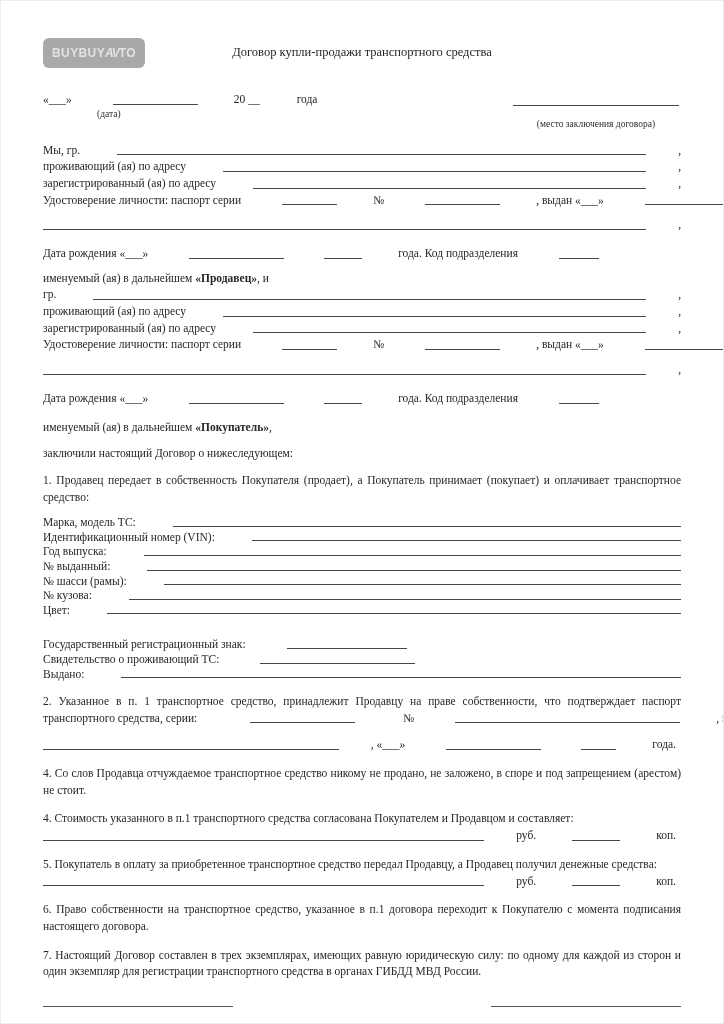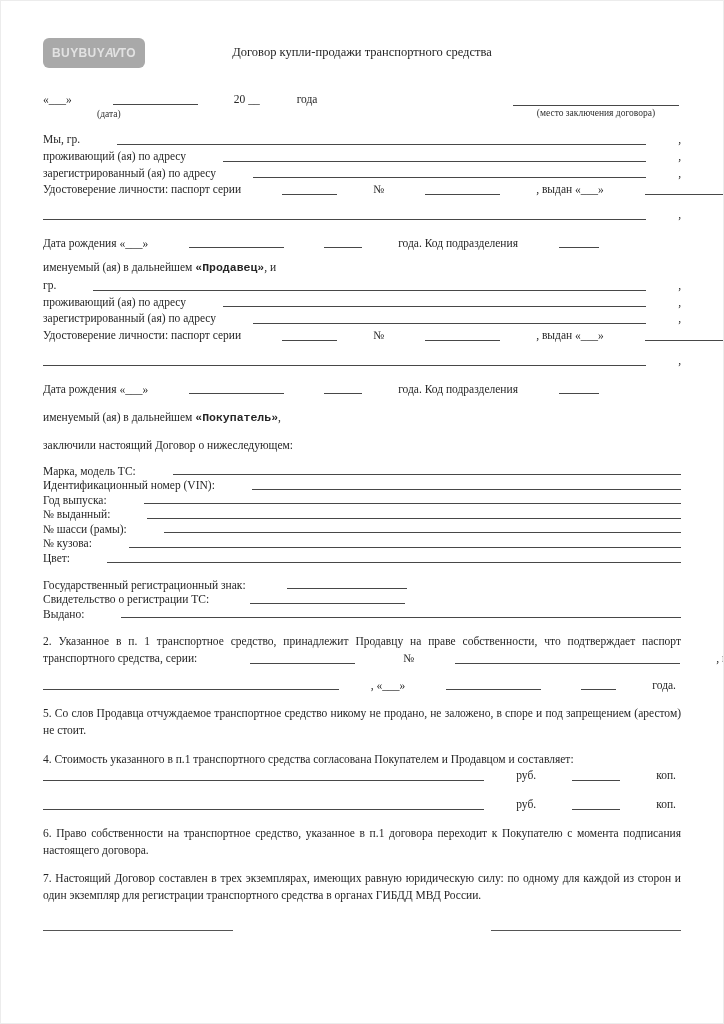--- a/index.html
+++ b/index.html
@@ -4,54 +4,54 @@
 <style>
   * { margin:0; padding:0; box-sizing:border-box; }
   html,body { background:#fff; }
   body { display:flex; justify-content:center; }
   .page {
     width:724px; height:1024px; background:#fff; border:1px solid #ececec;
     padding:34px 42px 0 42px; position:relative; overflow:hidden;
     font-family:"Liberation Serif","DejaVu Serif",serif;
     font-size:11.5px; line-height:1.45; color:#262626;
   }
-  .b { font-weight:bold;font-family:Liberation Mono, monospace; }
+  .b { font-weight:bold; }
   .hint { font-size:9.5px; color:#2e2e2e; }
 
   
   .header { position:relative; height:38px; margin-bottom:18px; }
   .logo {
     position:absolute; left:0; top:3px; background:#a9a9a9; color:#e2e2e2;
     font-family:"Liberation Sans",sans-serif; font-weight:700; font-size:12px;
     letter-spacing:.4px; padding:7px 9px 6px; border-radius:6px; white-space:nowrap;
   }
   .logo .av { font-style:italic; letter-spacing:-1px; }
   .title { text-align:center; font-weight:normal; font-size:12.5px; padding-top:8px; }
 
   
   .date-block { display:flex; justify-content:space-between; align-items:flex-start; margin-bottom:10px; }
   .date-left .hint { margin-left:54px; }
   .date-right { width:170px; text-align:center; padding-top:3px; }
   .date-right .line { border-bottom:1px solid #474747; height:12px; margin:0 2px; }
-  .date-right .hint { white-space:nowrap; margin-top:1px; }
+  .date-right .hint { white-space:nowrap; margin-top:12px; }
 
   
   .row { display:flex; align-items:flex-end;gap:32px; }
   .row .lbl { white-space:nowrap; padding-right:5px; flex:0 0 auto; }
   .fl { flex:1 1 auto; border-bottom:1px solid #474747; margin:0 0 3px 0; min-width:8px; }
   .bl { flex:0 0 auto; display:inline-block; border-bottom:1px solid #474747; height:11px; margin:0 4px 3px 4px; }
   .w35{width:35px} .w38{width:38px} .w40{width:40px} .w48{width:48px} .w55{width:55px}
   .w75{width:75px} .w85{width:85px} .w92{width:92px} .w95{width:95px} .w105{width:105px}
   .w120{width:120px} .w155{width:155px} .w225{width:225px}
   .cm { flex:0 0 auto; }
 
   .just { text-align:justify; }
   .jline { text-align:justify; text-align-last:justify; }
   .vrow { line-height:1.27; } .mt8{margin-top:8px} .mt10{margin-top:10px}
-  .mt12{margin-top:12px} .mt14{margin-top:12px}
+  .mt12{margin-top:12px} .mt14{margin-top:20px}
 
   
   .sig { display:flex; justify-content:space-between; margin-top:26px; }
   .sig-col { width:190px; text-align:center; }
   .sig-col .l1 { border-bottom:1px solid #555; height:0; margin-bottom:34px; }
 </style>
 </head>
 <body>
 
 <div class="page">
@@ -152,20 +152,21 @@
       <span class="bl w95"></span>
       <span class="bl w38"></span>
       <span class="lbl">года. Код подразделения</span>
       <span class="bl w40"></span>
     </div>
     <p class="mt12"><span>именуемый (ая) в дальнейшем </span><span class="b">«Покупатель»</span><span>,</span></p>
   </section>
 
   <p class="mt10">заключили настоящий Договор о нижеследующем:</p>
 
+  <p class="mt10 just">1. Продавец передает в собственность Покупателя (продает), а Покупатель принимает (покупает) и оплачивает транспортное средство:</p>
 
   <section class="mt10">
     <div class="row vrow">
       <span class="lbl">Марка, модель ТС:</span>
       <span class="fl"></span>
     </div>
     <div class="row vrow">
       <span class="lbl">Идентификационный номер (VIN):</span>
       <span class="fl"></span>
     </div>
@@ -190,21 +191,21 @@
       <span class="fl"></span>
     </div>
   </section>
 
   <section class="mt14">
     <div class="row vrow">
       <span class="lbl">Государственный регистрационный знак:</span>
       <span class="bl w120"></span>
     </div>
     <div class="row vrow">
-      <span class="lbl">Свидетельство о регистрации ТС:</span>
+      <span class="lbl">Свидетельство о проживающий ТС:</span>
       <span class="bl w155"></span>
     </div>
     <div class="row vrow">
       <span class="lbl">Выдано:</span>
       <span class="fl"></span>
     </div>
   </section>
 
   <section class="mt12">
     <div class="jline">2. Указанное в п. 1 транспортное средство, принадлежит Продавцу на праве собственности, что подтверждает паспорт</div>
@@ -217,33 +218,34 @@
     </div>
     <div class="row mt10">
       <span class="fl"></span>
       <span class="lbl">, «___»</span>
       <span class="bl w95"></span>
       <span class="bl w35"></span>
       <span class="lbl">года.</span>
     </div>
   </section>
 
-  <p class="mt12 just">5. Со слов Продавца отчуждаемое транспортное средство никому не продано, не заложено, в споре и под запрещением (арестом) не стоит.</p>
+  <p class="mt12 just">4. Со слов Продавца отчуждаемое транспортное средство никому не продано, не заложено, в споре и под запрещением (арестом) не стоит.</p>
 
   <section class="mt12">
     <p class="just">4. Стоимость указанного в п.1 транспортного средства согласована Покупателем и Продавцом и составляет:</p>
     <div class="row">
       <span class="fl"></span>
       <span class="lbl" style="padding-right:0">руб.</span>
       <span class="bl w48"></span>
       <span class="lbl">коп.</span>
     </div>
   </section>
 
   <section class="mt12">
+    <p class="just">5. Покупатель в оплату за приобретенное транспортное средство передал Продавцу, а Продавец получил денежные средства:</p>
     <div class="row">
       <span class="fl"></span>
       <span class="lbl" style="padding-right:0">руб.</span>
       <span class="bl w48"></span>
       <span class="lbl">коп.</span>
     </div>
   </section>
 
   <p class="mt12 just">6. Право собственности на транспортное средство, указанное в п.1 договора переходит к Покупателю с момента подписания настоящего договора.</p>
 

